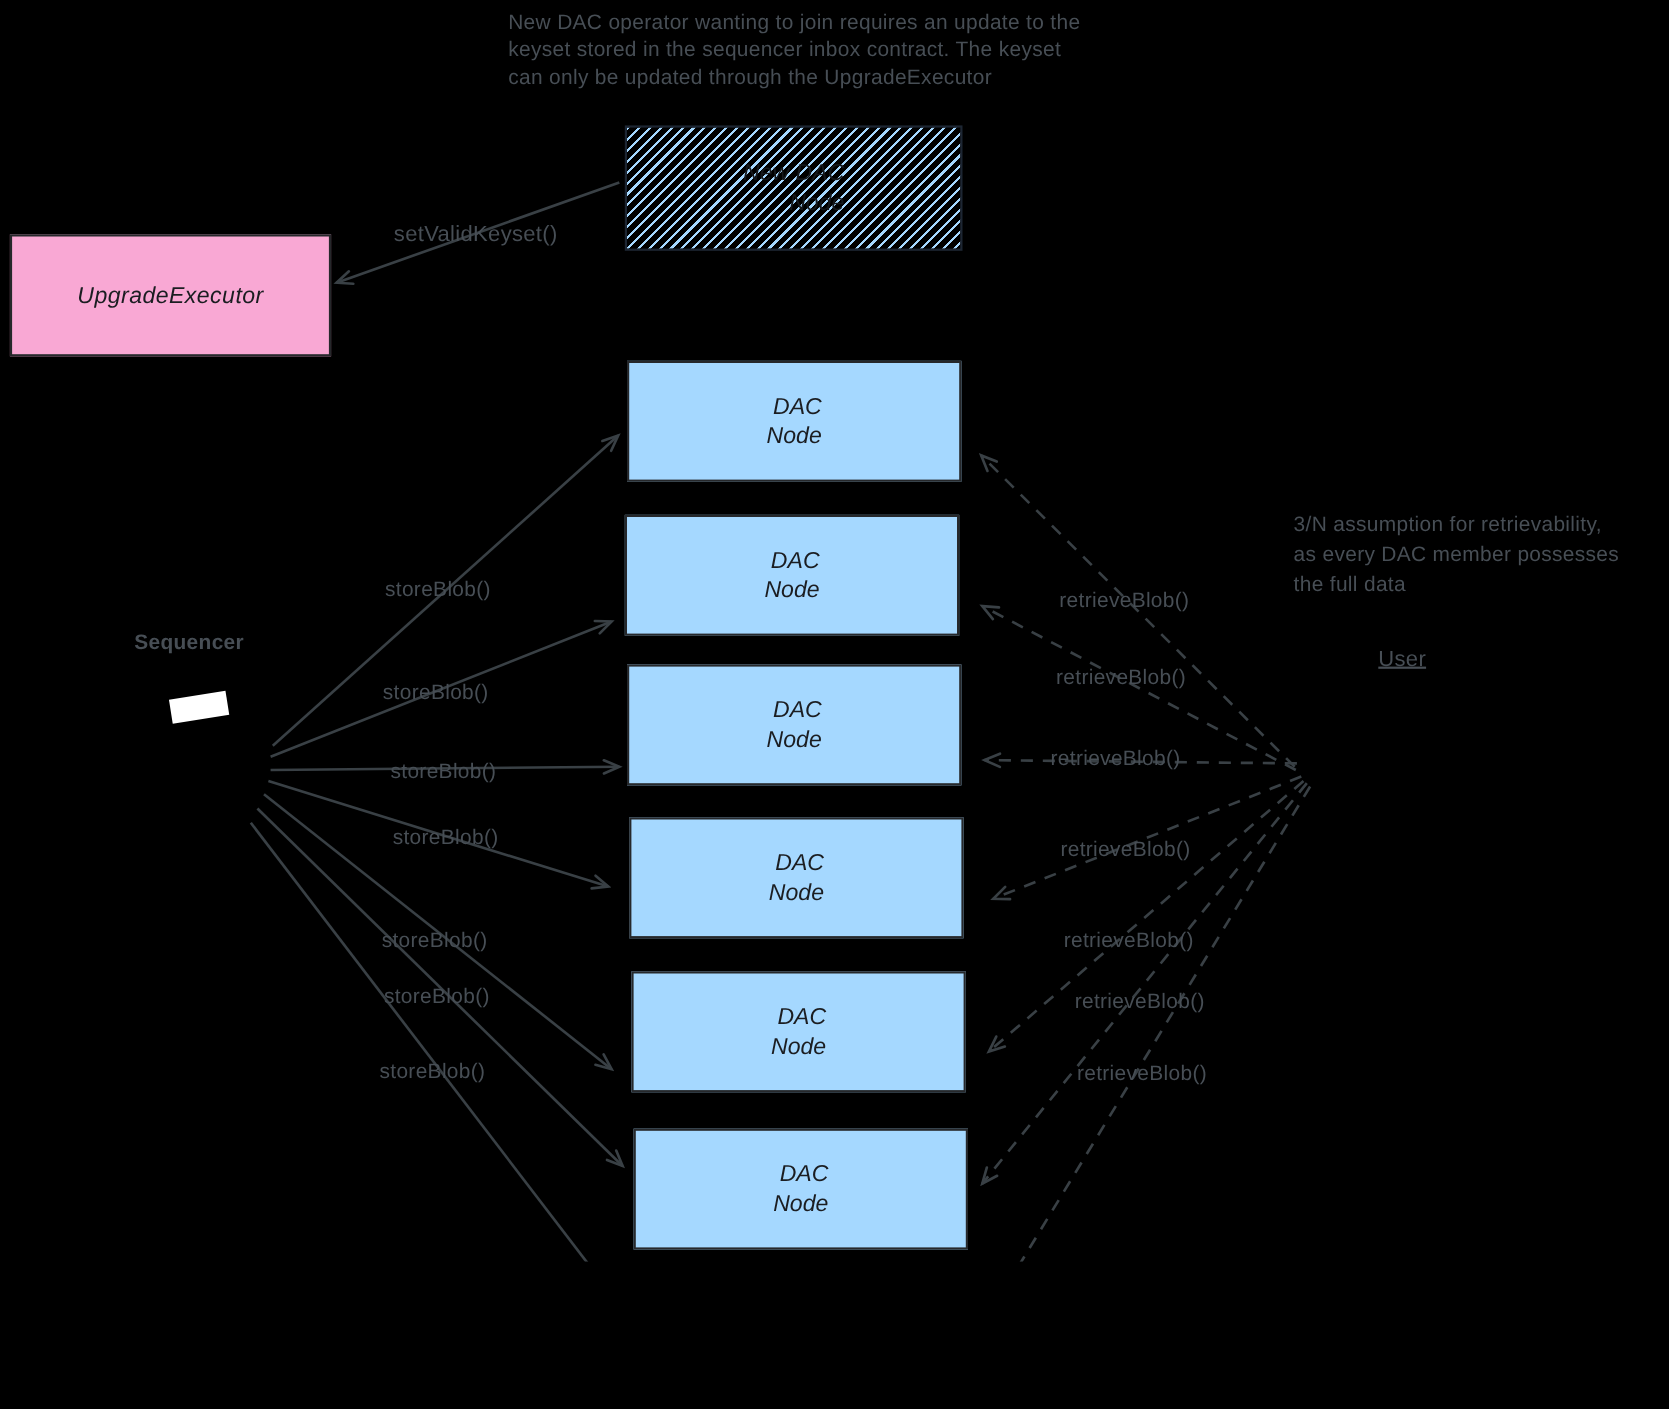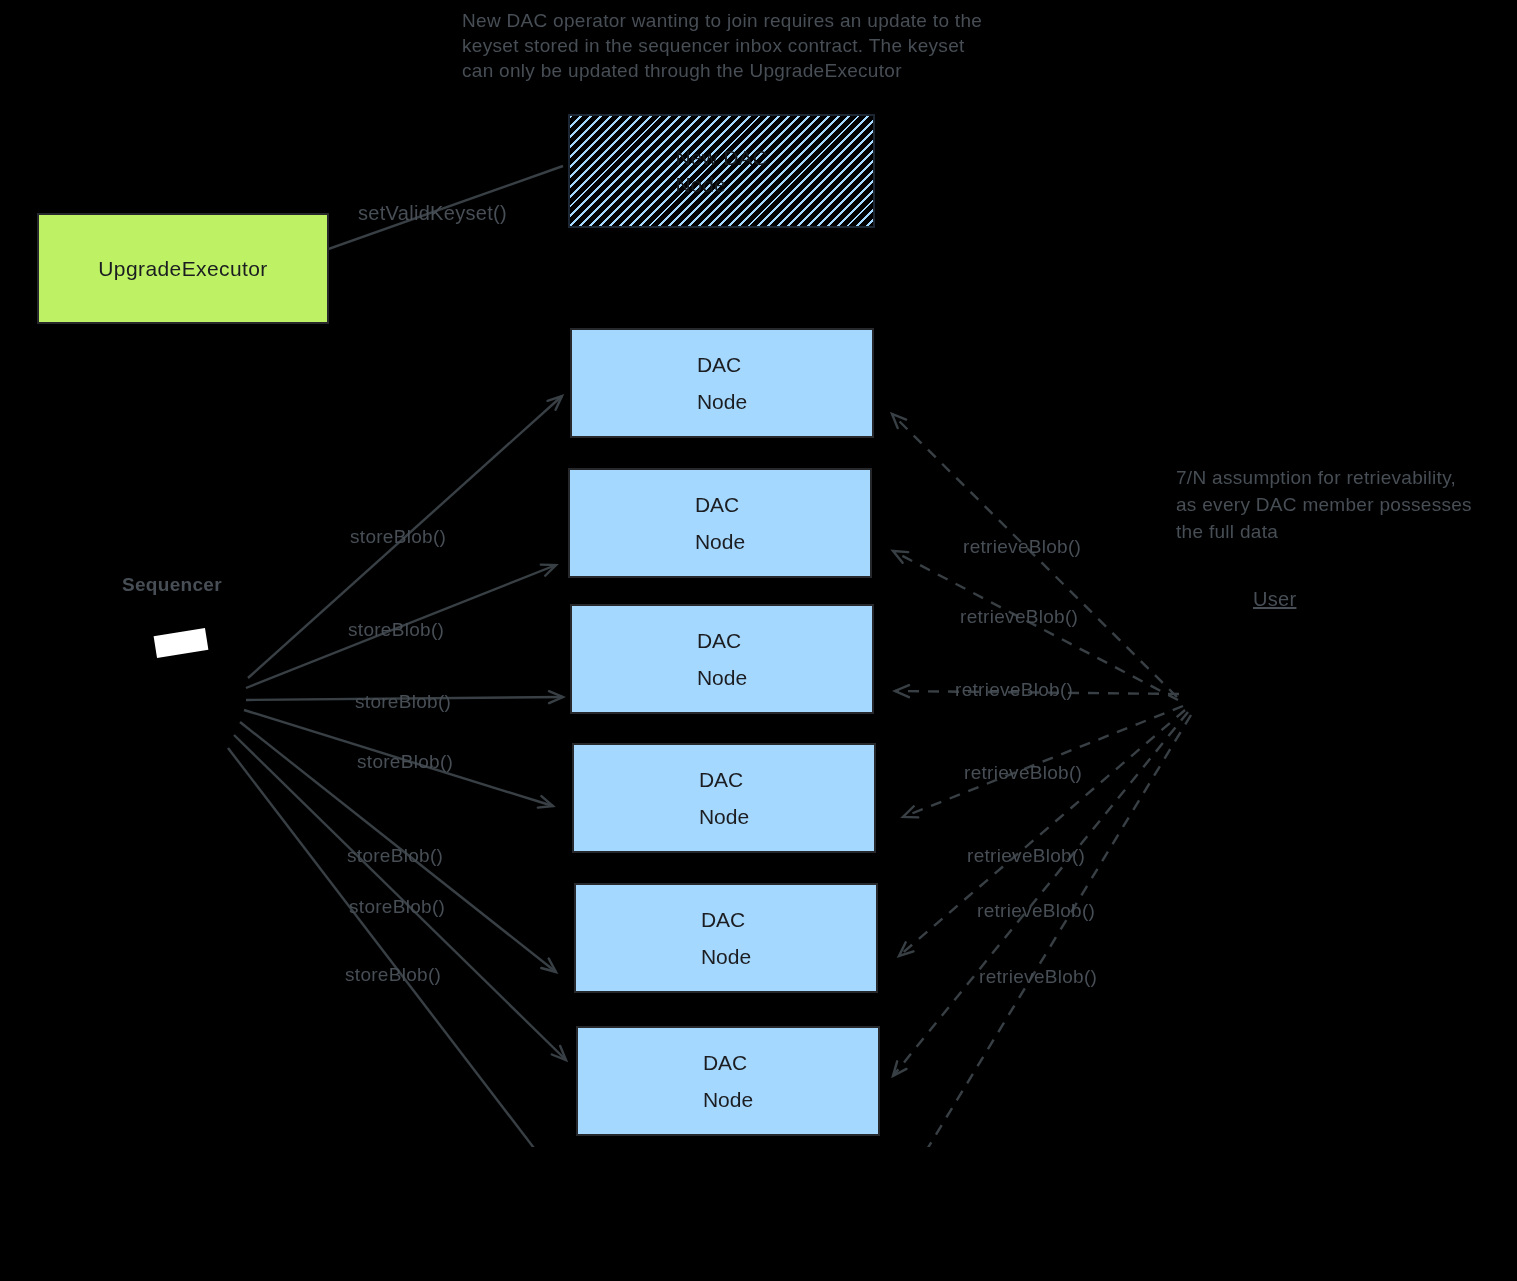--- a/index.html
+++ b/index.html
@@ -3,34 +3,34 @@
 <meta charset="utf-8">
 <style>
   html,body{margin:0;padding:0;background:#000;}
   .canvas{
     position:relative;width:1517px;height:1147px;background:#000;overflow:hidden;
     font-family:"Liberation Sans",sans-serif;
   }
   .arrows{position:absolute;left:0;top:0;z-index:1;}
   .box{
     position:absolute;z-index:2;display:flex;align-items:center;justify-content:center;
-    box-sizing:border-box;text-align:left;
+    box-sizing:border-box;text-align:right;font-style:italic;
   }
   .dac-box{
     width:304px;height:110px;background:#a5d8ff;border:2px solid #26282b;
-    color:#1b1d21;font-size:21px;line-height:37px;white-space:pre-line;
+    color:#1b1d21;font-size:21px;line-height:27px;white-space:pre-line;
   }
   .hatch-box{
     width:307px;height:114px;border:2px solid #1d2633;
     background:repeating-linear-gradient(135deg,#a5d8ff 0 2px,transparent 2px 7px);
     color:#15181c;font-size:21px;line-height:27px;white-space:pre-line;
   }
   .exec-box{
-    width:292px;height:111px;background:#bef264;border:2px solid #26282b;
-    color:#1b1d21;font-size:21px;letter-spacing:.4px;margin-left:28px;
+    width:292px;height:111px;background:#f9a8d4;border:2px solid #26282b;
+    color:#1b1d21;font-size:21px;letter-spacing:.4px;
   }
   .seq-shape{
     position:absolute;z-index:2;width:52px;height:22px;background:#ffffff;
     transform:rotate(-9deg);
   }
   .note,.lbl{
     position:absolute;z-index:3;color:#474e55;letter-spacing:.3px;white-space:pre-line;
   }
   .note{font-size:19px;}
   .lbl{font-size:19px;white-space:nowrap;text-align:right;}
@@ -79,21 +79,21 @@
   <div class="box exec-box" style="left:9px;top:213px;">
     <span>UpgradeExecutor</span>
   </div>
 
   <div class="lbl lbl-big" style="left:358px;top:202px;">setValidKeyset()</div>
 
   <div class="lbl" style="left:122px;top:574px;font-weight:bold;">Sequencer</div>
   <div class="seq-shape" style="left:155px;top:632px;"></div>
 
 
-  <div class="note" style="left:1176px;top:464px;line-height:27px;">7/N assumption for retrievability,
+  <div class="note" style="left:1176px;top:464px;line-height:27px;">3/N assumption for retrievability,
 as every DAC member possesses
 the full data</div>
   <div class="lbl lbl-big" style="left:1253px;top:588px;text-decoration:underline;">User</div>
 
   <div class="box dac-box" style="left:570px;top:328px;"><span>DAC
 Node</span></div>
   <div class="box dac-box" style="left:568px;top:468px;"><span>DAC
 Node</span></div>
   <div class="box dac-box" style="left:570px;top:604px;"><span>DAC
 Node</span></div>

